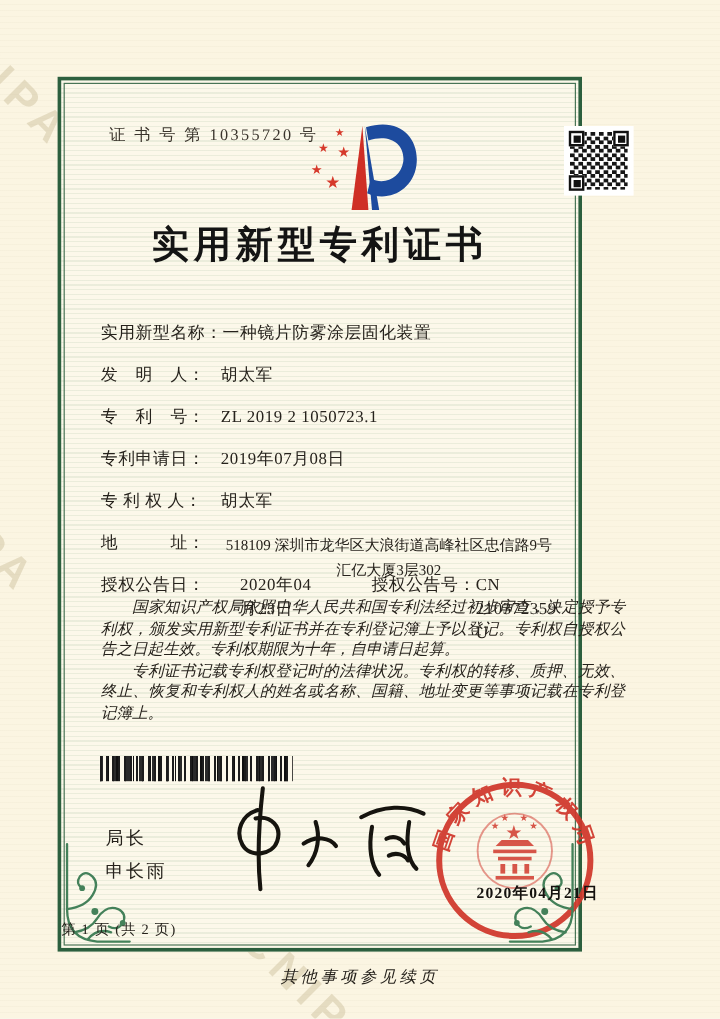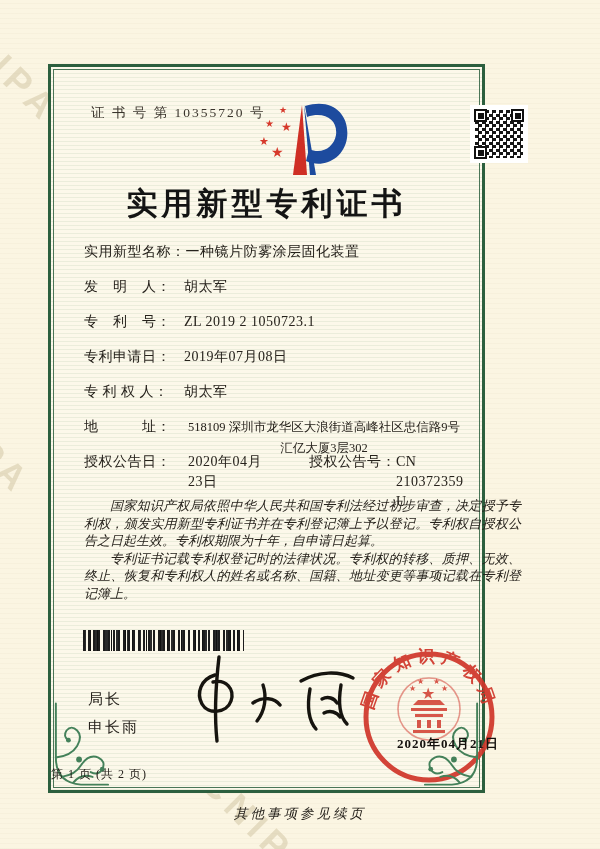--- a/index.html
+++ b/index.html
@@ -21,26 +21,26 @@
   .logo{position:absolute;left:204px;top:30px;}
   .qr{position:absolute;left:419px;top:38px;width:58px;height:58px;background:#fff;padding:4px;box-sizing:border-box;}
   .qr-pattern{position:absolute;inset:5px;
     background:conic-gradient(#161616 25%,#fff 0 50%,#161616 0 75%,#fff 0) 0 0/7px 7px;}
   .qr-eye{position:absolute;width:13px;height:13px;border:2.5px solid #111;background:#fff;box-sizing:border-box;}
   .qr-eye::after{content:"";position:absolute;inset:1.5px;background:#111;}
   .qr-eye.tl{left:4px;top:4px;} .qr-eye.tr{right:4px;top:4px;} .qr-eye.bl{left:4px;bottom:4px;}
   .title{position:absolute;left:0;top:116px;width:100%;text-align:center;
     font-size:31px;font-weight:bold;letter-spacing:4px;color:#141414;}
   
-  .fields{position:absolute;left:33px;top:175px;right:18px;color:#26221c;}
+  .fields{position:absolute;left:33px;top:202px;right:18px;color:#26221c;}
   .field-row{display:flex;height:35px;line-height:20px;font-size:14px;align-items:flex-start;}
   .field-label{flex:0 0 100px;white-space:nowrap;letter-spacing:.5px;}
   .field-value{letter-spacing:.5px;}
   .row-address .field-value{font-size:12.5px;letter-spacing:0;line-height:21px;text-align:center;}
-  .grant-row{display:flex;height:35px;line-height:20px;font-size:14px;gap:4px;}
+  .grant-row{display:flex;height:35px;line-height:20px;font-size:14px;gap:16px;}
   .grant-pair2{margin-left:34px;display:flex;}
   
   .paras{position:absolute;left:33px;top:430px;width:437px;color:#26221c;}
   .paras p{margin:0;font-size:13px;line-height:17.6px;text-indent:2em;text-align:justify;font-style:italic;}
   
   .barcode{position:absolute;left:32px;top:563px;width:161px;height:21px;background:#fcf8ea;
     background-image:
       repeating-linear-gradient(90deg,#1c1c1c 0 2px,transparent 2px 5px),
       repeating-linear-gradient(90deg,#101010 0 1px,transparent 1px 7px),
       repeating-linear-gradient(90deg,#2a2a2a 0 3px,transparent 3px 11px);}

